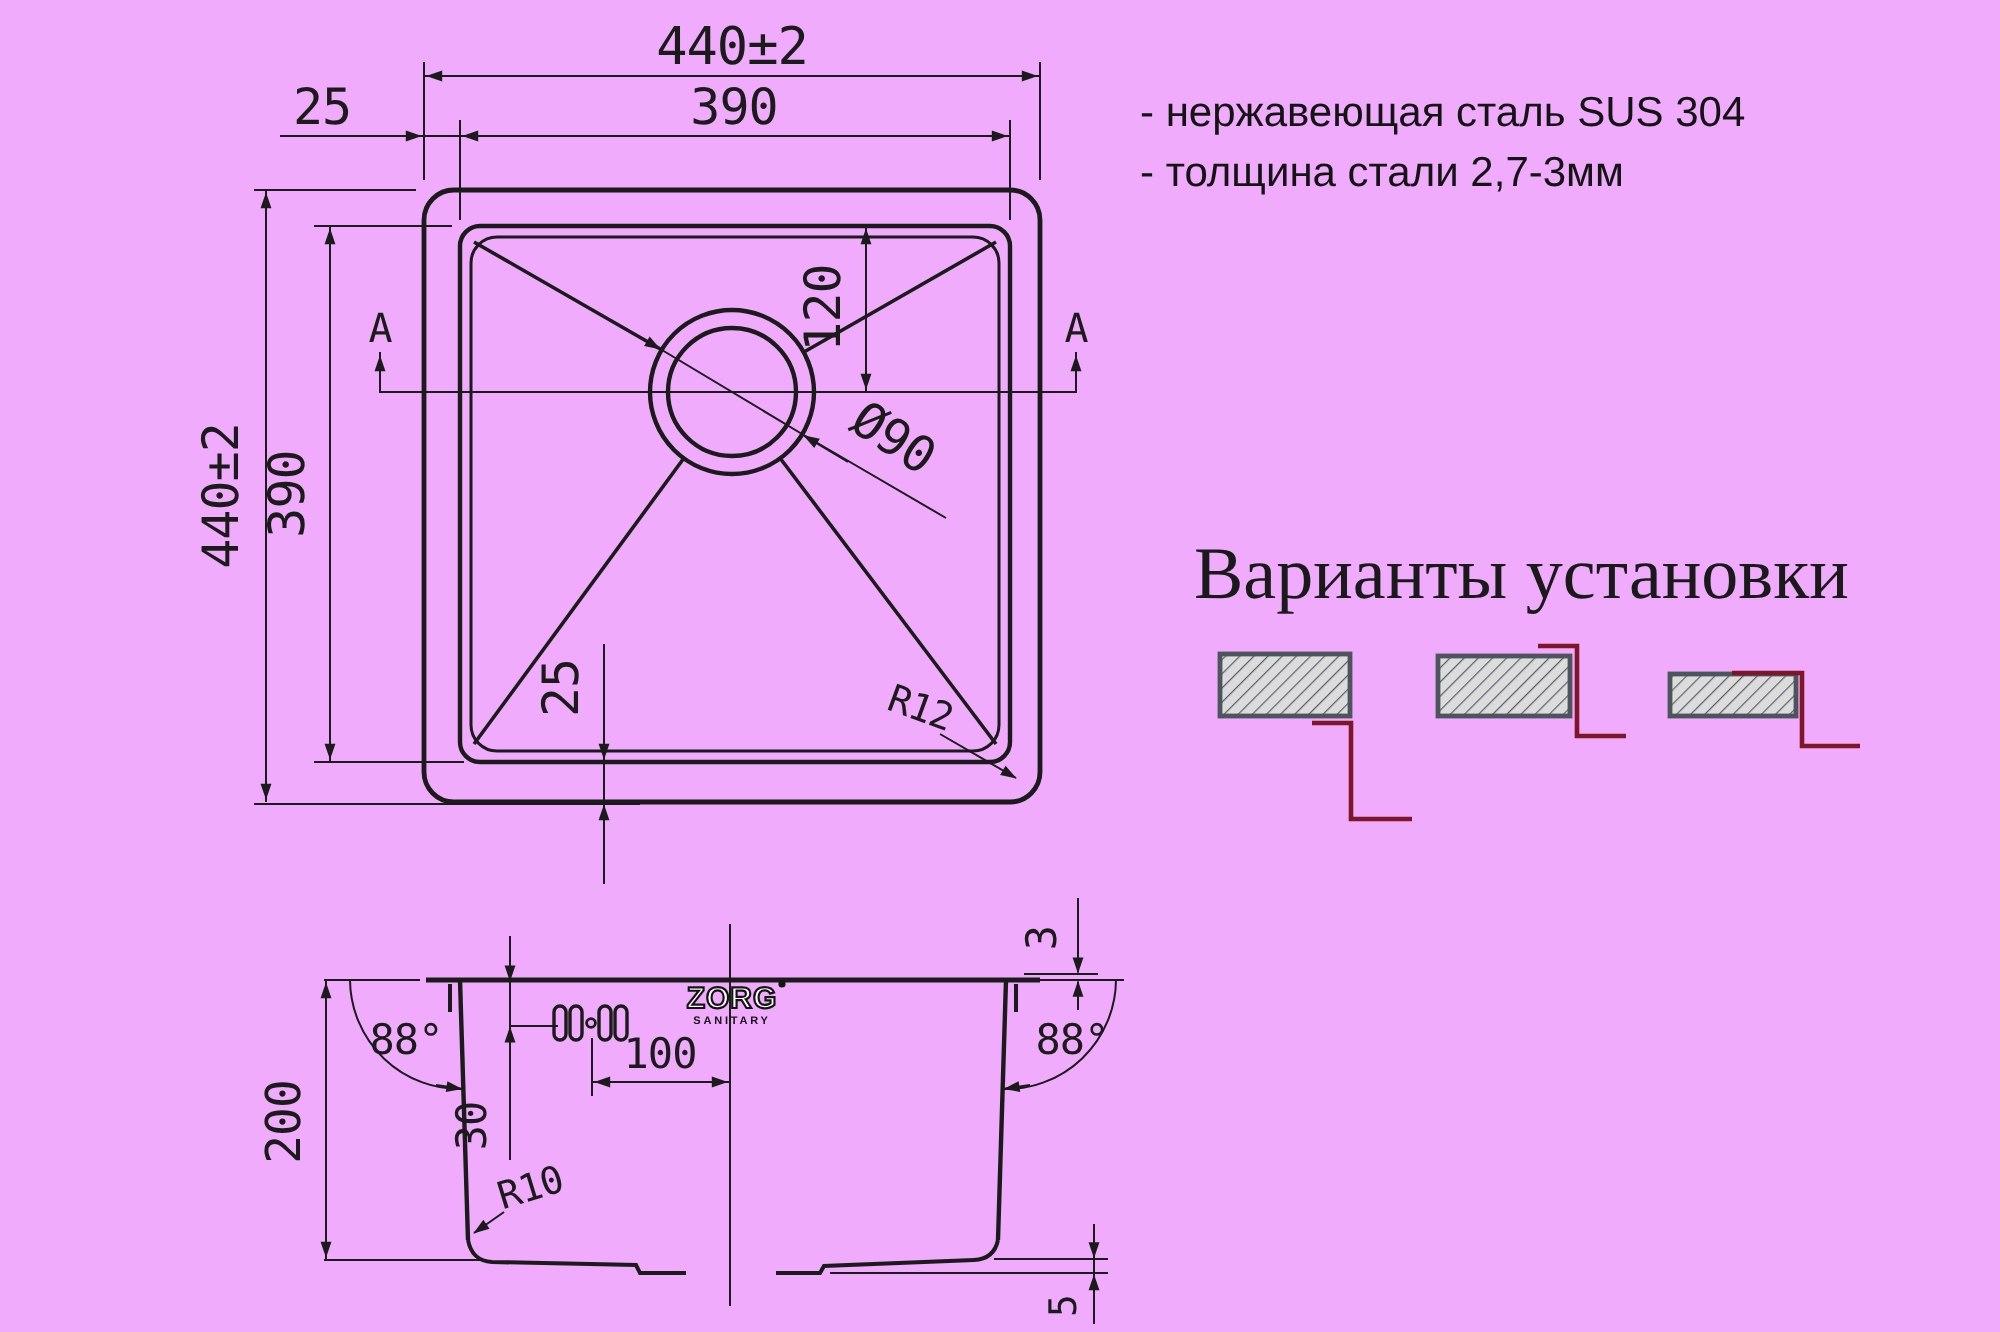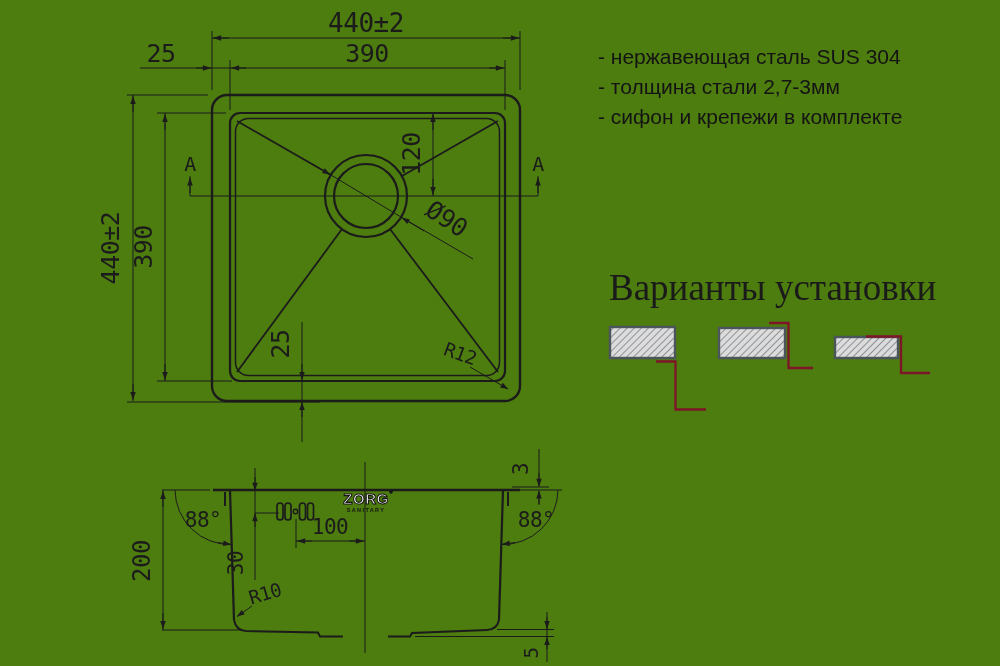--- a/index.html
+++ b/index.html
@@ -1,23 +1,23 @@
 <!DOCTYPE html>
 <html><head>
 <meta charset="utf-8">
 <style>
   html,body{margin:0;padding:0;background:#e8e8e8;}
-  .canvas{position:relative;width:1000px;height:666px;background:#4d7c0f;overflow:hidden;
+  .canvas{position:relative;width:1000px;height:666px;background:#f0abfc;overflow:hidden;
           font-family:"Liberation Sans",sans-serif;}
   svg{position:absolute;left:0;top:0;}
   .dim{font-family:"DejaVu Sans Mono",monospace;fill:#1b1b1b;letter-spacing:-0.5px;}
-  .specs{position:absolute;left:598px;top:42px;width:360px;font-size:21px;line-height:30px;
+  .specs{position:absolute;left:570px;top:42px;width:360px;font-size:21px;line-height:30px;
          color:#141414;white-space:nowrap;}
   .install-title{position:absolute;left:597px;top:266px;width:360px;
-         font-family:"Liberation Serif",serif;font-size:37px;color:#1a1a1a;white-space:nowrap;margin-left:12px;}
+         font-family:"Liberation Serif",serif;font-size:37px;color:#1a1a1a;white-space:nowrap;}
 </style>
 </head>
 <body>
 
 <div class="canvas">
 
 <svg width="1000" height="666" viewBox="0 0 1000 666">
   <defs>
     <marker id="arr" viewBox="0 0 10 10" refX="9.5" refY="5" markerWidth="13" markerHeight="8" orient="auto-start-reverse">
           <path d="M0,1.6 L10,5 L0,8.4 Z" fill="#1b1b1b"></path>
@@ -174,18 +174,17 @@
     <rect x="719" y="328" width="66" height="30" fill="url(#hatch)" stroke="#4d555c" stroke-width="2.4"></rect>
     <path d="M769,323 L788.5,323 L788.5,368 L813,368" fill="none" stroke="#7d1626" stroke-width="2.3"></path>
     <rect x="835" y="337" width="63" height="21" fill="url(#hatch)" stroke="#4d555c" stroke-width="2.4"></rect>
     <path d="M866,336.5 L901,336.5 L901,373 L930,373" fill="none" stroke="#7d1626" stroke-width="2.3"></path>
   </g>
 </svg>
 
   <div class="specs">
     <div>- нержавеющая сталь SUS 304</div>
     <div>- толщина стали 2,7-3мм</div>
-    <div>- сифон и крепежи в комплекте</div>
   </div>
 
   <div class="install-title">Варианты установки</div>
 
 </div>
 
 </body></html>

